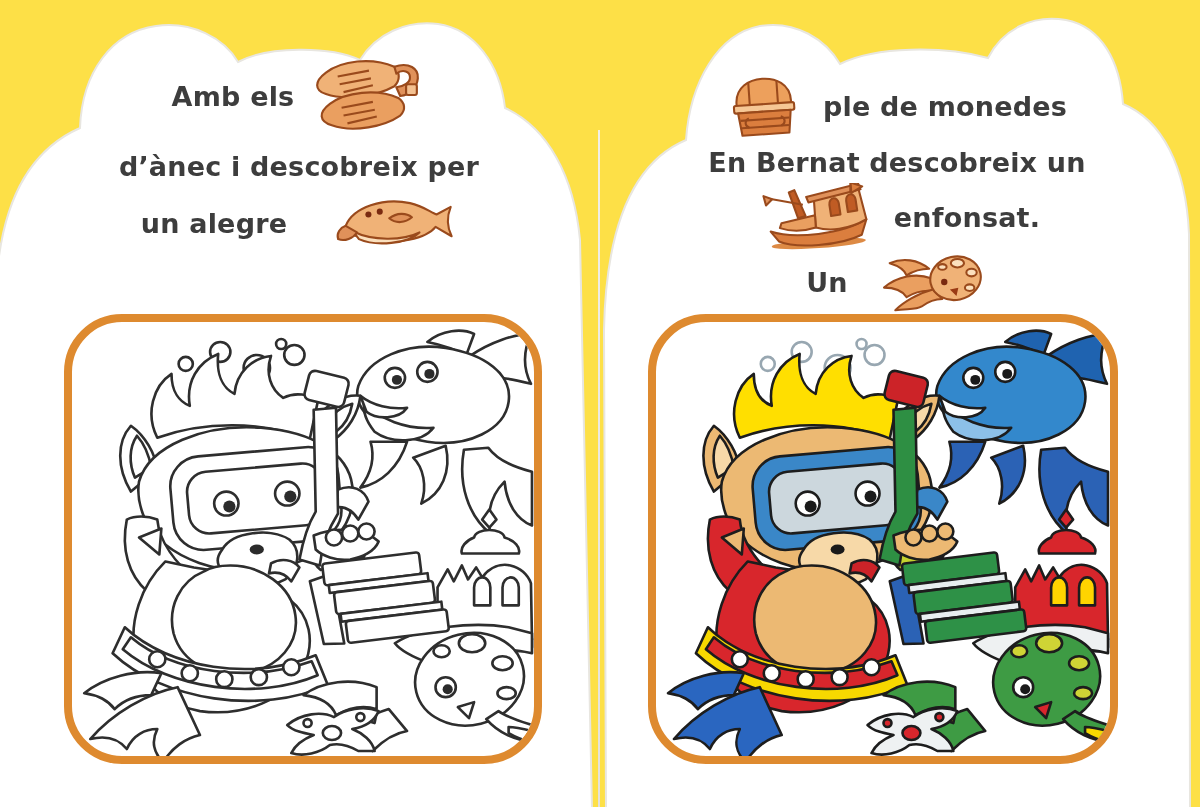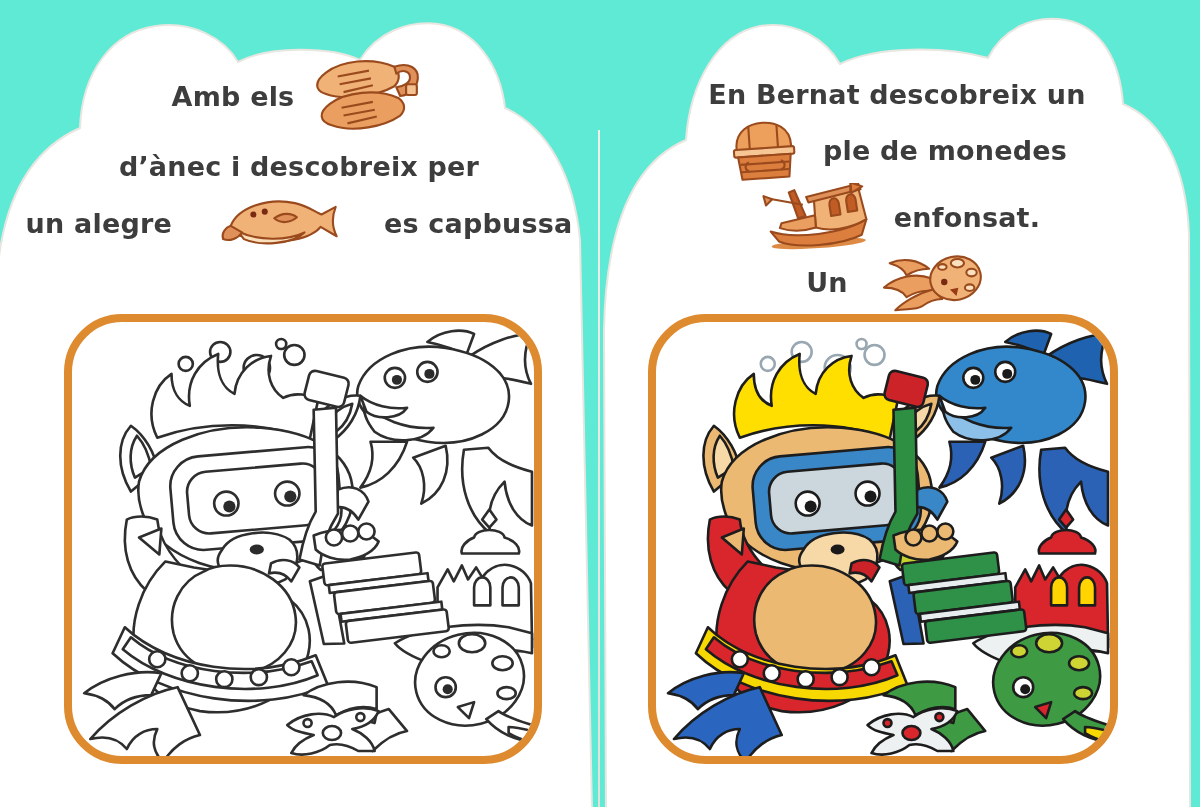--- a/index.html
+++ b/index.html
@@ -1,16 +1,16 @@
 <!DOCTYPE html>
 <html><head>
 <meta charset="utf-8">
 <style>
   html,body{margin:0;padding:0;background:#f3f2ee;}
-  #stage{position:relative;width:1200px;height:807px;background:#5eead4;overflow:hidden;
+  #stage{position:relative;width:1200px;height:807px;background:#fde047;overflow:hidden;
          font-family:"DejaVu Sans","Liberation Sans",sans-serif;}
   .abs{position:absolute;}
   
   .page-shape{position:absolute;top:0;}
   .page-shape path{fill:#ffffff;stroke:#e8e6e0;stroke-width:2;}
   .gutter{position:absolute;left:598px;top:130px;width:2px;height:677px;
           background:linear-gradient(to bottom,#f1efe9,#e3e1da);}
   
   .story{position:absolute;display:flex;flex-direction:column;align-items:center;}
   .story-line{display:flex;align-items:center;justify-content:center;gap:14px;width:100%;
@@ -200,40 +200,39 @@
       <svg class="sep" width="128" height="70" viewBox="0 0 132 74">
         <g>
           <path fill="#f0b277" d="M16,40 C24,20 56,10 84,16 C98,19 106,26 112,28 L127,20 C123,30 123,41 128,51 L111,41 C102,53 68,61 44,55 C26,51 13,48 16,40 Z"></path>
           <path fill="#fbe0bd" d="M24,46 C44,56 76,56 94,47 C82,59 48,62 30,54 Z"></path>
           <path fill="#e0915a" d="M16,40 C10,42 6,48 8,54 C15,57 24,53 28,47 Z"></path>
           <path fill="#e0915a" d="M62,32 C70,26 80,26 86,31 C79,37 69,38 62,32 Z"></path>
           <circle class="nostroke" cx="40" cy="28" r="3.2" fill="#7a2a10"></circle>
           <circle class="nostroke" cx="52" cy="25" r="3.2" fill="#7a2a10"></circle>
         </g>
       </svg>
-      <span>es capbussa</span>
     </div>
   </div>
 
   <div class="story abs" style="left:602px;top:72px;width:590px;">
-    <div class="story-line" style="height:44px;">
-      <span>En Bernat descobreix un</span>
-    </div>
     <div class="story-line" style="height:68px;gap:22px;">
       <svg class="sep" width="74" height="64" viewBox="0 0 78 68">
         <g transform="rotate(-4 39 34)">
           <path fill="#eda05c" d="M10,30 C10,12 25,5 39,5 C53,5 68,12 68,30 L68,36 L10,36 Z"></path>
           <path fill="none" d="M24,8 L24,34 M54,8 L54,34"></path>
           <rect x="7" y="32" width="64" height="8" rx="2" fill="#f6c795"></rect>
           <path fill="#db7e3e" d="M11,40 L67,40 L64,64 L14,64 Z"></path>
           <path fill="none" d="M13,48 L65,48 M14,56 L64,56"></path>
           <path fill="none" d="M22,46 c-5,2 -5,8 0,10 M56,46 c5,2 5,8 0,10"></path>
         </g>
       </svg>
       <span>ple de monedes</span>
+    </div>
+    <div class="story-line" style="height:44px;">
+      <span>En Bernat descobreix un</span>
     </div>
     <div class="story-line" style="height:66px;">
       <svg class="sep" width="126" height="68" viewBox="0 0 132 72">
         <g transform="rotate(-4 66 36)">
           <ellipse class="nostroke" cx="66" cy="64" rx="50" ry="5" fill="#dd8a44"></ellipse>
           <path fill="#db7e3e" d="M16,48 C40,58 92,56 118,42 L112,58 C88,68 42,68 24,59 Z"></path>
           <path fill="#f0b277" d="M64,18 L112,10 L118,42 C98,52 78,52 64,47 Z"></path>
           <path fill="#e0915a" d="M58,20 L114,10 L112,4 L56,14 Z"></path>
           <path fill="#c05c24" d="M80,24 a5,6 0 0 1 10,-1 l1,12 -10,1 Z"></path>
           <path fill="#c05c24" d="M98,21 a5,6 0 0 1 10,-1 l1,12 -10,1 Z"></path>

